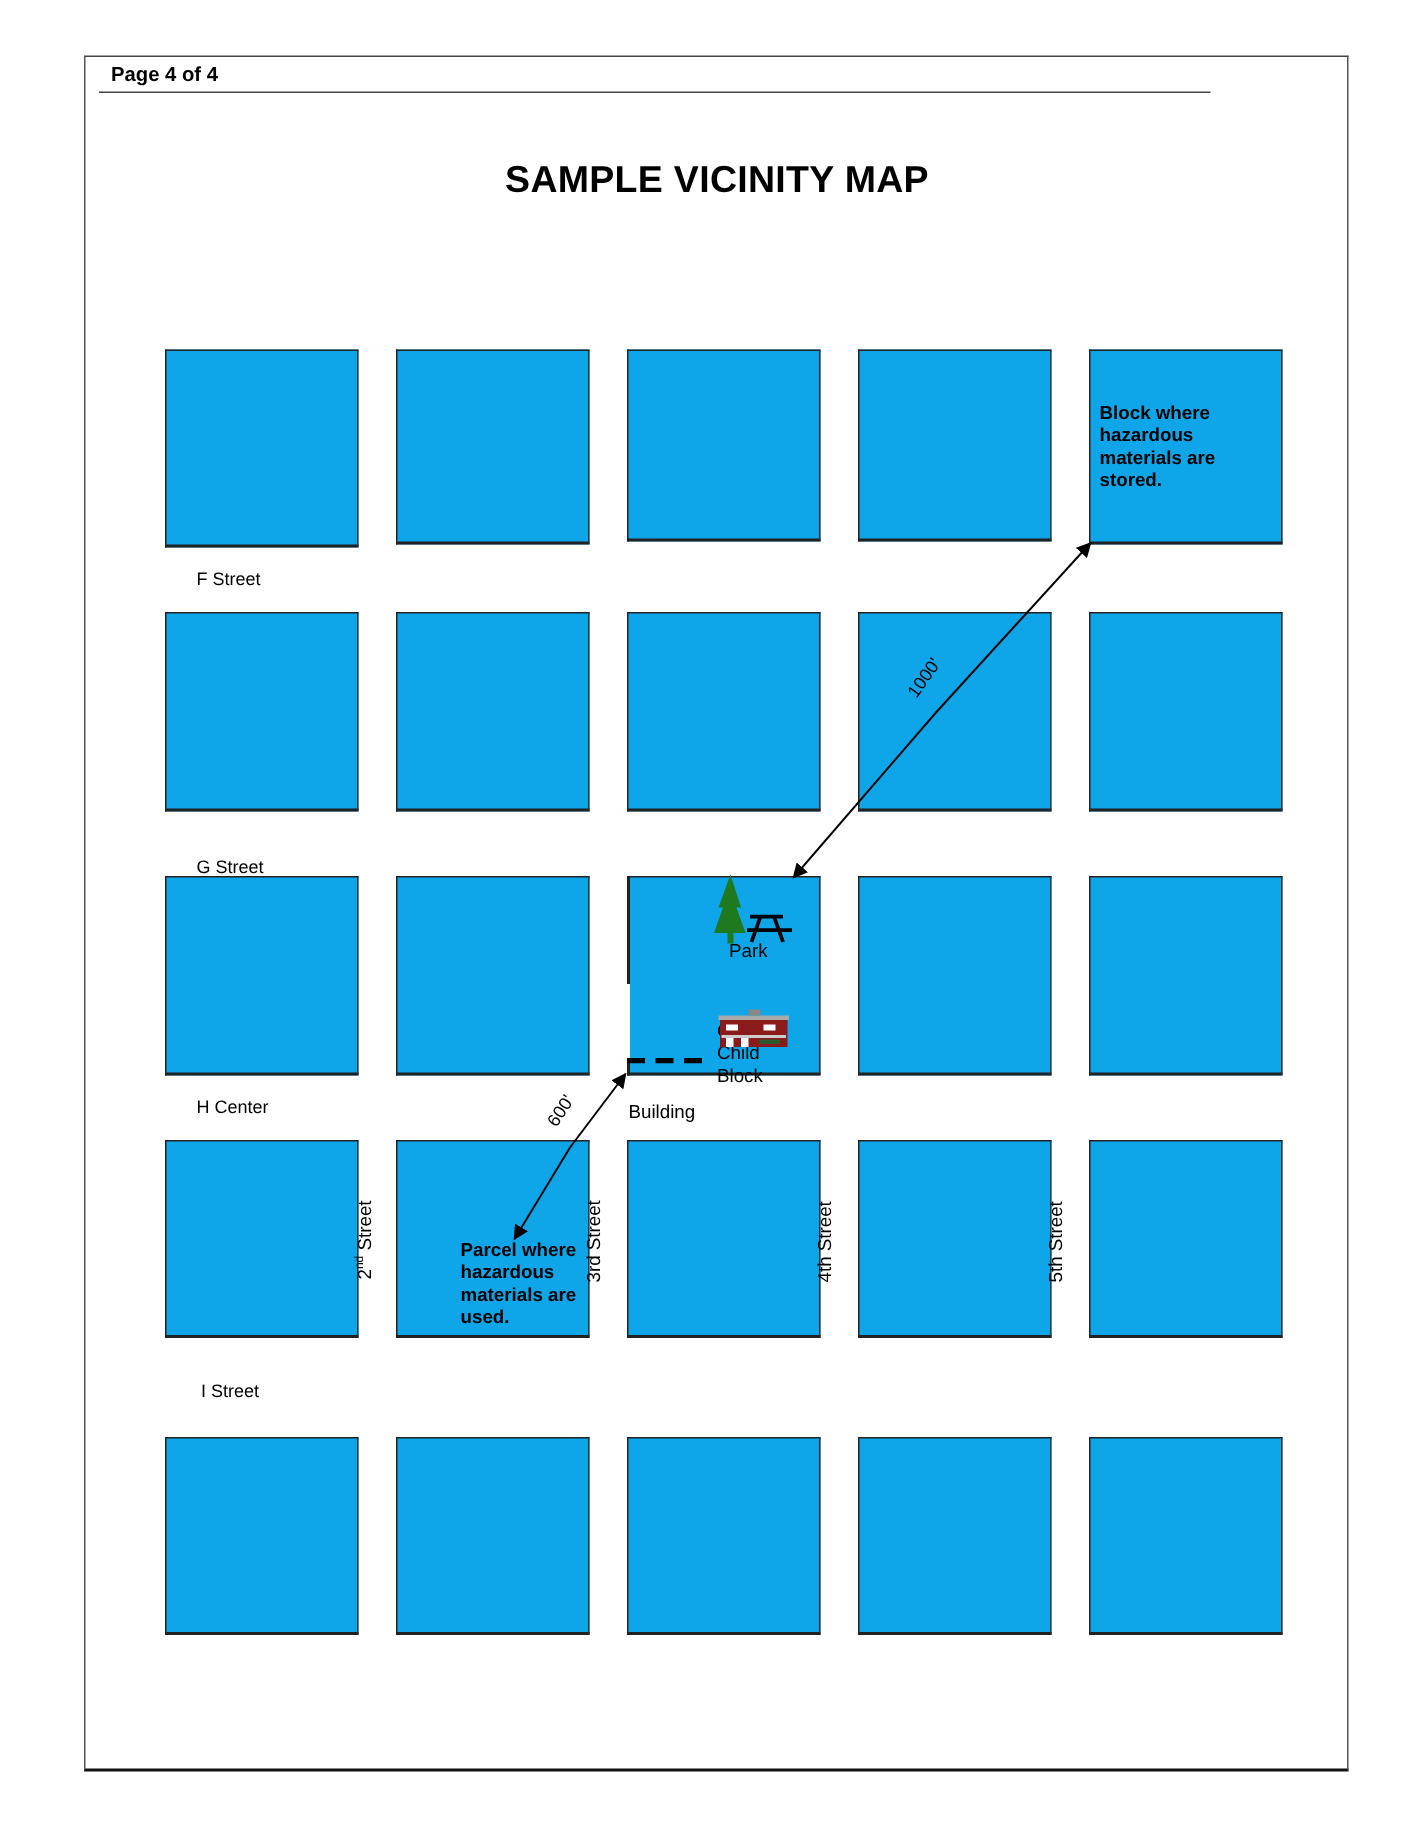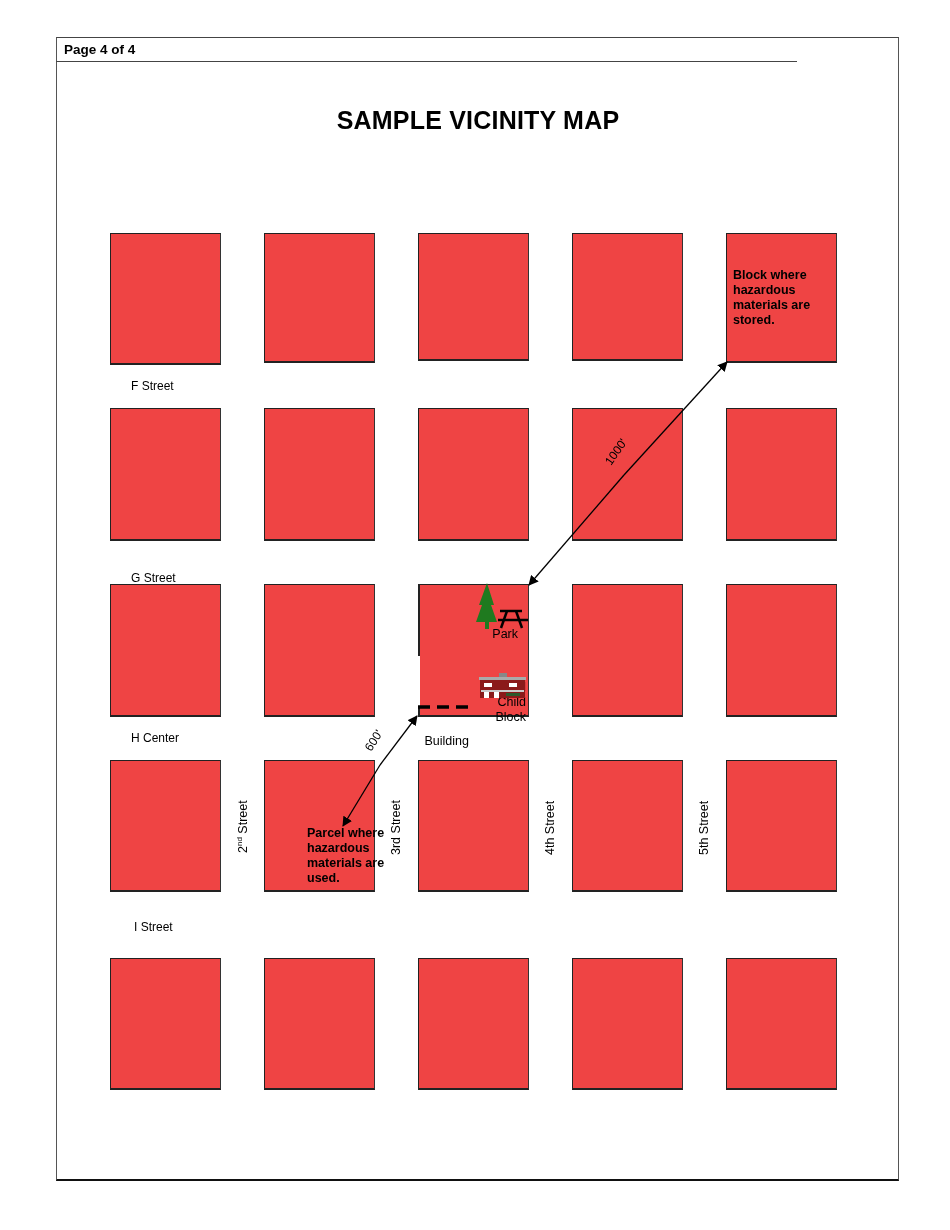--- a/index.html
+++ b/index.html
@@ -1,34 +1,34 @@
 <!DOCTYPE html>
 <html><head>
 <meta charset="utf-8">
 <style>
   html, body { margin: 0; padding: 0; background: #ffffff; }
   body { width: 950px; height: 1230px; position: relative; overflow: hidden;
          font-family: "Liberation Sans", sans-serif; color: #000; }
   .frame { position: absolute; left: 56px; top: 37px; width: 843px; height: 1144px;
            border-left: 1px solid #555; border-right: 1px solid #555; border-top: 1px solid #444;
            border-bottom: 2px solid #111; box-sizing: border-box; }
-  .header { position: absolute; left: 56px; top: 37px; width: 741px; height: 25px;
+  .header { position: absolute; left: 66px; top: 37px; width: 741px; height: 25px;
             border-bottom: 1px solid #444; box-sizing: border-box;
             font-weight: bold; font-size: 13.5px; display: flex; align-items: center; }
   .header .page { margin-left: 8px; width: 104px; }
   .header .title { white-space: nowrap; }
   .map-title { position: absolute; left: 0; width: 956px; top: 106px; text-align: center;
                font-weight: bold; font-size: 25px; letter-spacing: 0.2px; }
-  .block { position: absolute; width: 111px; height: 132px; box-sizing: border-box;
+  .block { position: absolute; width: 129px; height: 132px; box-sizing: border-box;
            border-top: 1.5px solid #222; border-right: 1.5px solid #333;
-           border-bottom: 2px solid #222; border-left: 1.5px solid #222; background: #ef4444; }
+           border-bottom: 2px solid #222; border-left: 1.5px solid #222; background: #0ea5e9; }
   .street-h { position: absolute; font-size: 12px; }
   .street-v { position: absolute; font-size: 12.5px; transform: rotate(-90deg); transform-origin: left top; white-space: nowrap; }
   .block-note { position: absolute; font-weight: bold; font-size: 12.5px; line-height: 15px; }
-  .small-label { position: absolute; font-size: 12.5px; text-align: right; line-height: 15px; }
+  .small-label { position: absolute; font-size: 12.5px; text-align: left; line-height: 15px; }
   svg.overlay { position: absolute; left: 0; top: 0; width: 950px; height: 1230px; pointer-events: none; }
   sup { font-size: 8px; }
 </style>
 </head>
 <body>
 
 <div class="frame"></div>
 
 <div class="header">
   <span class="page">Page 4 of 4</span>

